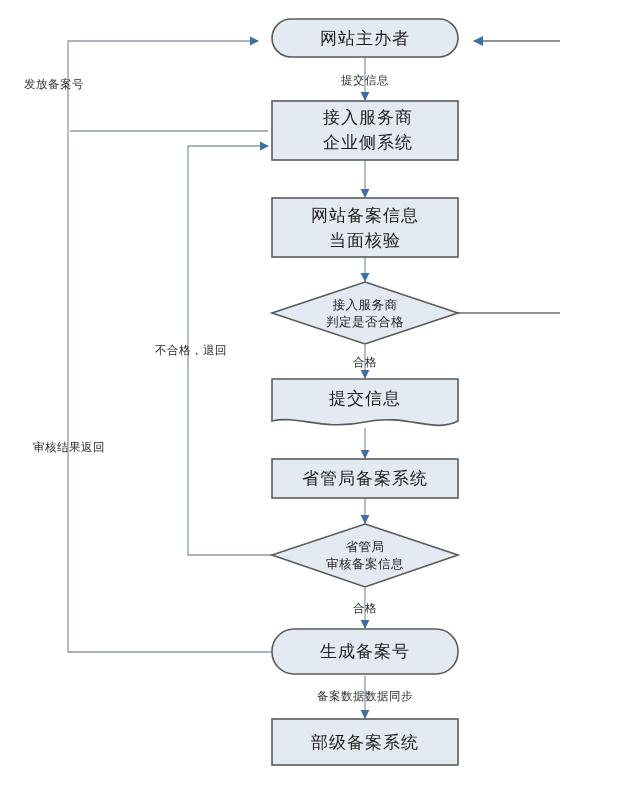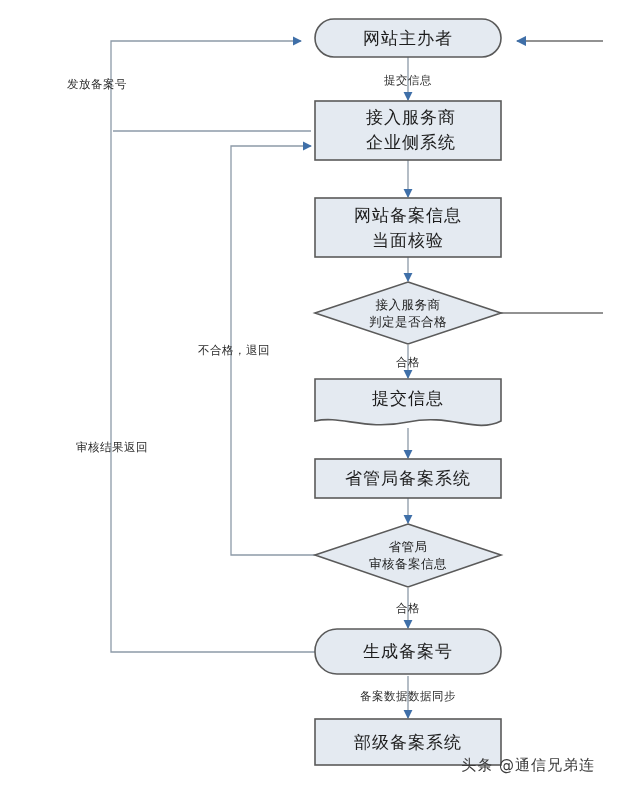--- a/index.html
+++ b/index.html
@@ -9,21 +9,20 @@
   }
   body {
     font-family: "DejaVu Sans", "Liberation Sans", sans-serif;
   }
   #canvas {
     position: relative;
     width: 560px;
     height: 787px;
     background: #ffffff;
     overflow: hidden;
-    margin-left: 43px;
   }
   #flow-svg {
     position: absolute;
     left: 0;
     top: 0;
     width: 640px;
     height: 787px;
   }
   .node-text {
     font-family: "DejaVu Sans", "Liberation Sans", sans-serif;
@@ -160,15 +159,14 @@
 
     <text class="edge-label" x="191" y="350">不合格，退回</text>
 
     <text class="edge-label" x="69" y="447">审核结果返回</text>
 
     <text class="edge-label" x="365" y="608">合格</text>
 
     <text class="edge-label" x="365" y="696">备案数据数据同步</text>
   </svg>
 
-  <div class="watermark">头条 @通信兄弟连</div>
 
 </div>
 
 </body></html>

